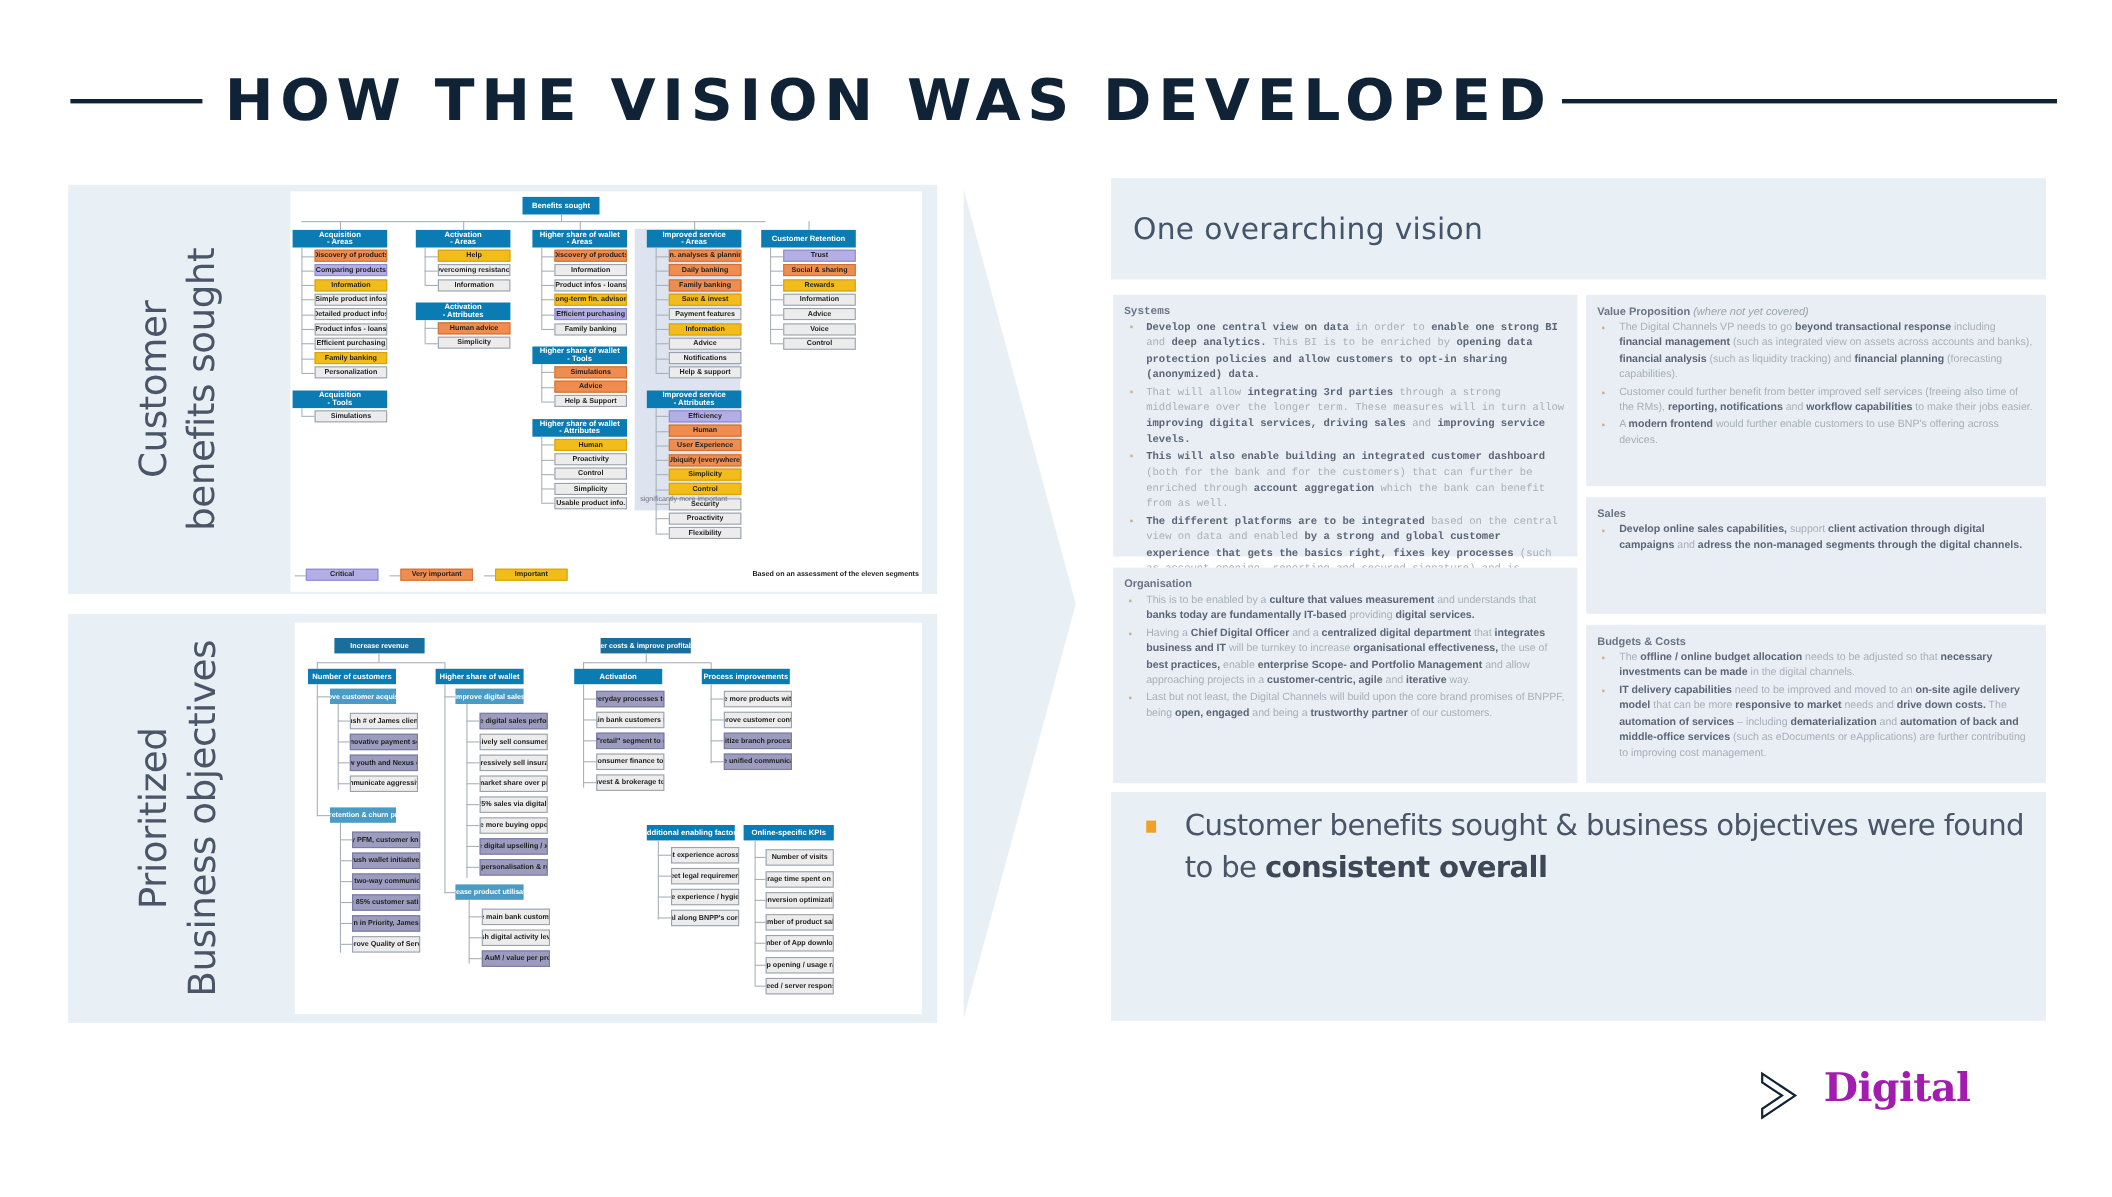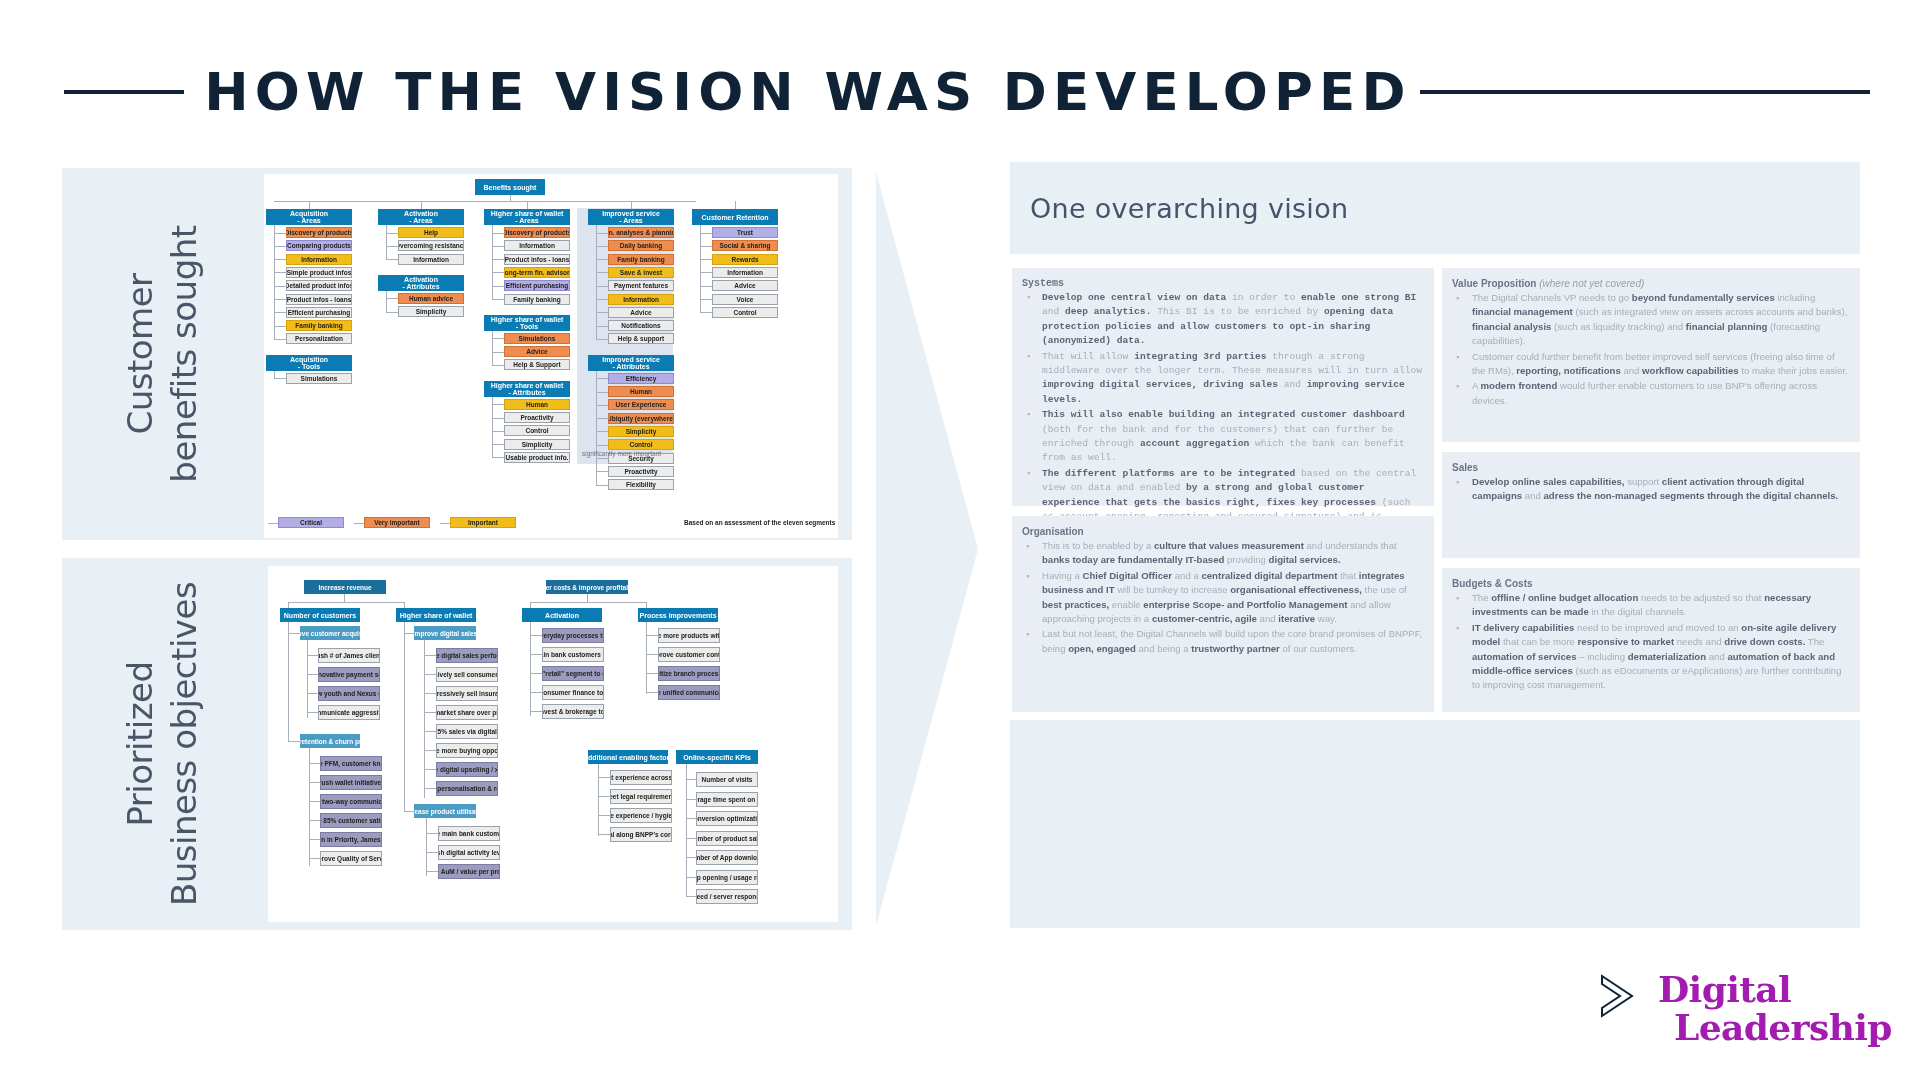--- a/index.html
+++ b/index.html
@@ -409,21 +409,21 @@
   <ul>
       <li><span>This is to be enabled by a </span><b>culture that values measurement</b><span> and understands that </span><b>banks today are fundamentally IT-based</b><span> providing </span><b>digital services.</b></li>
       <li><span>Having a </span><b>Chief Digital Officer</b><span> and a </span><b>centralized digital department</b><span> that </span><b>integrates business and IT</b><span> will be turnkey to increase </span><b>organisational effectiveness,</b><span> the use of </span><b>best practices,</b><span> enable </span><b>enterprise Scope- and Portfolio Management</b><span> and allow approaching projects in a </span><b>customer-centric, agile</b><span> and </span><b>iterative</b><span> way.</span></li>
       <li><span>Last but not least, the Digital Channels will build upon the core brand promises of BNPPF, being </span><b>open, engaged</b><span> and being a </span><b>trustworthy partner</b><span> of our customers.</span></li>
     </ul>
 </div>
 
 <div class="detail-card" style="left:1442px; top:268px; width:418px; height:174px;">
   <div class="h"><span>Value Proposition</span> <i>(where not yet covered)</i></div>
   <ul>
-      <li><span>The Digital Channels VP needs to go </span><b>beyond fundamentally services</b><span> including </span><b>financial management</b><span> (such as integrated view on assets across accounts and banks), </span><b>financial analysis</b><span> (such as liquidity tracking) and </span><b>financial planning</b><span> (forecasting capabilities).</span></li>
+      <li><span>The Digital Channels VP needs to go </span><b>beyond transactional response</b><span> including </span><b>financial management</b><span> (such as integrated view on assets across accounts and banks), </span><b>financial analysis</b><span> (such as liquidity tracking) and </span><b>financial planning</b><span> (forecasting capabilities).</span></li>
       <li><span>Customer could further benefit from better improved self services (freeing also time of the RMs), </span><b>reporting, notifications</b><span> and </span><b>workflow capabilities</b><span> to make their jobs easier.</span></li>
       <li><span>A </span><b>modern frontend</b><span> would further enable customers to use BNP's offering across devices.</span></li>
     </ul>
 </div>
 
 <div class="detail-card" style="left:1442px; top:452px; width:418px; height:106px;">
   <div class="h">Sales</div>
   <ul>
       <li><b>Develop online sales capabilities,</b><span> support </span><b>client activation through digital campaigns</b><span> and </span><b>adress the non-managed segments through the digital channels.</b></li>
     </ul>
@@ -432,24 +432,24 @@
 <div class="detail-card" style="left:1442px; top:568px; width:418px; height:144px;">
   <div class="h">Budgets &amp; Costs</div>
   <ul>
       <li><span>The </span><b>offline / online budget allocation</b><span> needs to be adjusted so that </span><b>necessary investments can be made</b><span> in the digital channels.</span></li>
       <li><b>IT delivery capabilities</b><span> need to be improved and moved to an </span><b>on-site agile delivery model</b><span> that can be more </span><b>responsive to market</b><span> needs and </span><b>drive down costs.</b><span> The </span><b>automation of services</b><span> – including </span><b>dematerialization</b><span> and </span><b>automation of back and middle-office services</b><span> (such as eDocuments or eApplications) are further contributing to improving cost management.</span></li>
     </ul>
 </div>
 
 <div class="conclusion">
   <ul>
+      <li><span>Customer benefits sought &amp; business objectives were found to be </span><b>consistent overall</b></li>
     </ul>
 </div>
 
 <div class="logo">
   <svg class="logo-mark" viewBox="0 0 34 44">
     <polygon points="2,2 32,22 2,42 2,34 20,22 2,10" fill="none" stroke="#0f2236" stroke-width="2" stroke-linejoin="miter"></polygon>
   </svg>
   <div class="logo-text">
     <span>Digital</span>
-    <span class="l2">Leadership</span>
   </div>
 </div>
 
 </body></html>

